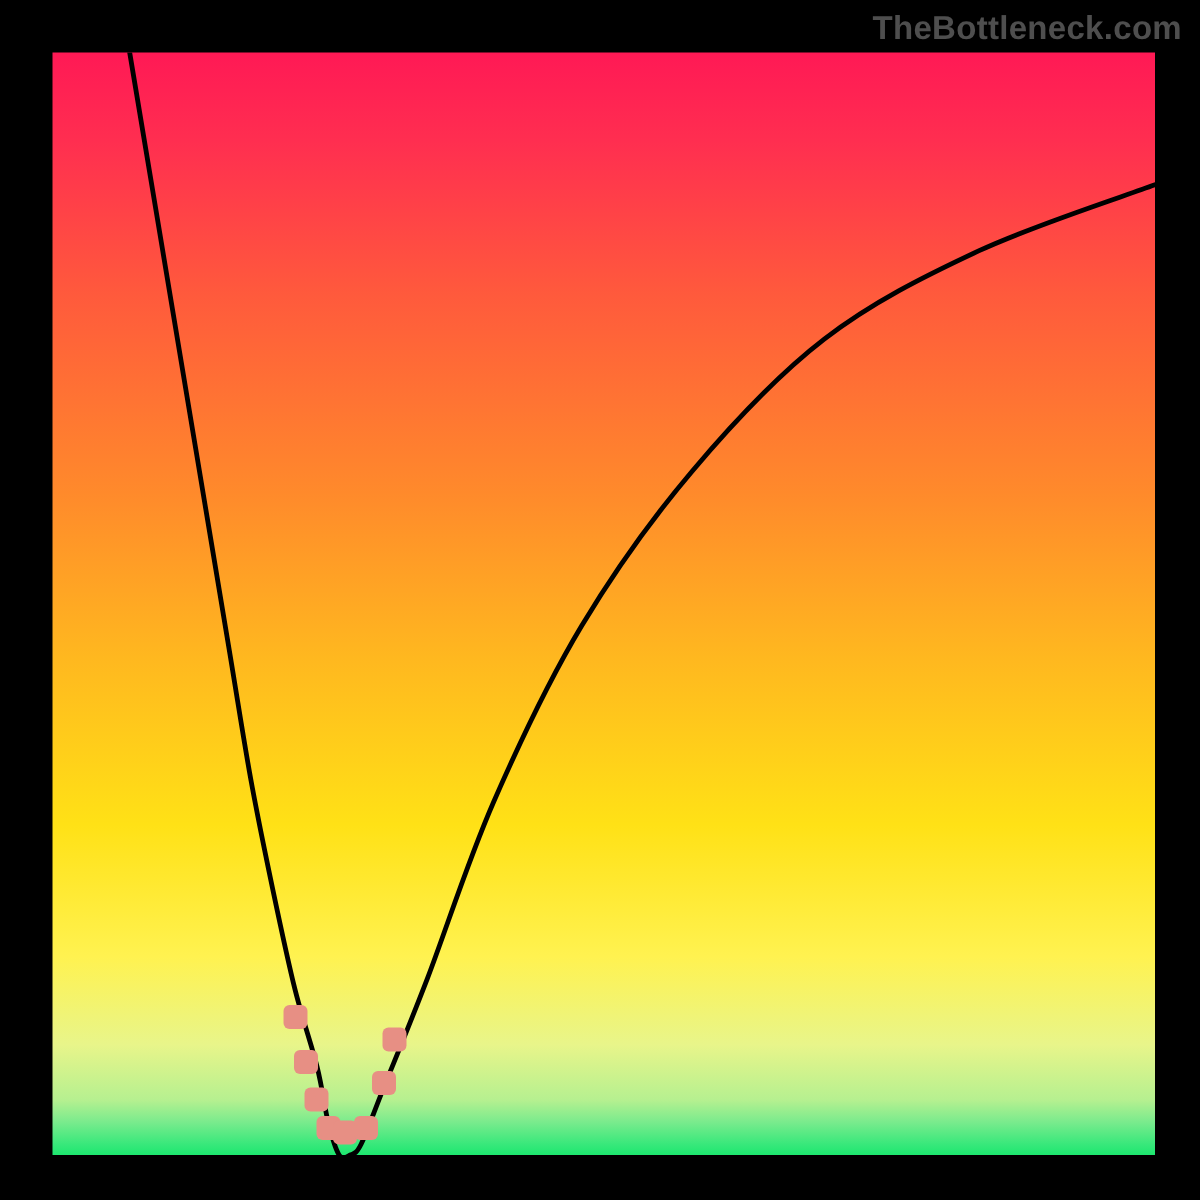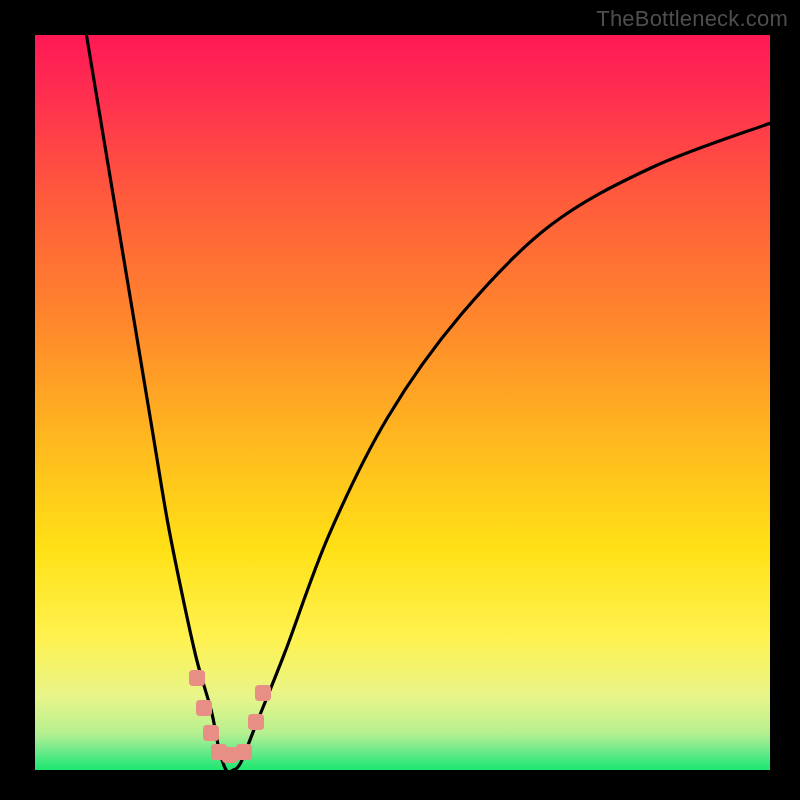--- a/index.html
+++ b/index.html
@@ -38,21 +38,21 @@
       #39e87b 99%,
       #1de76f 100%
     );
   }
   .watermark {
     position: absolute;
     top: 6px;
     right: 12px;
     color: #4e4e4e;
     font-size: 22px;
-    font-weight: 400;
+    font-weight: 700;
     letter-spacing: 0.2px;
     user-select: none;
   }
   svg.curve-layer {
     position: absolute;
     left: 0; top: 0;
     width: 735px; height: 735px;
   }
   
   .marker {

